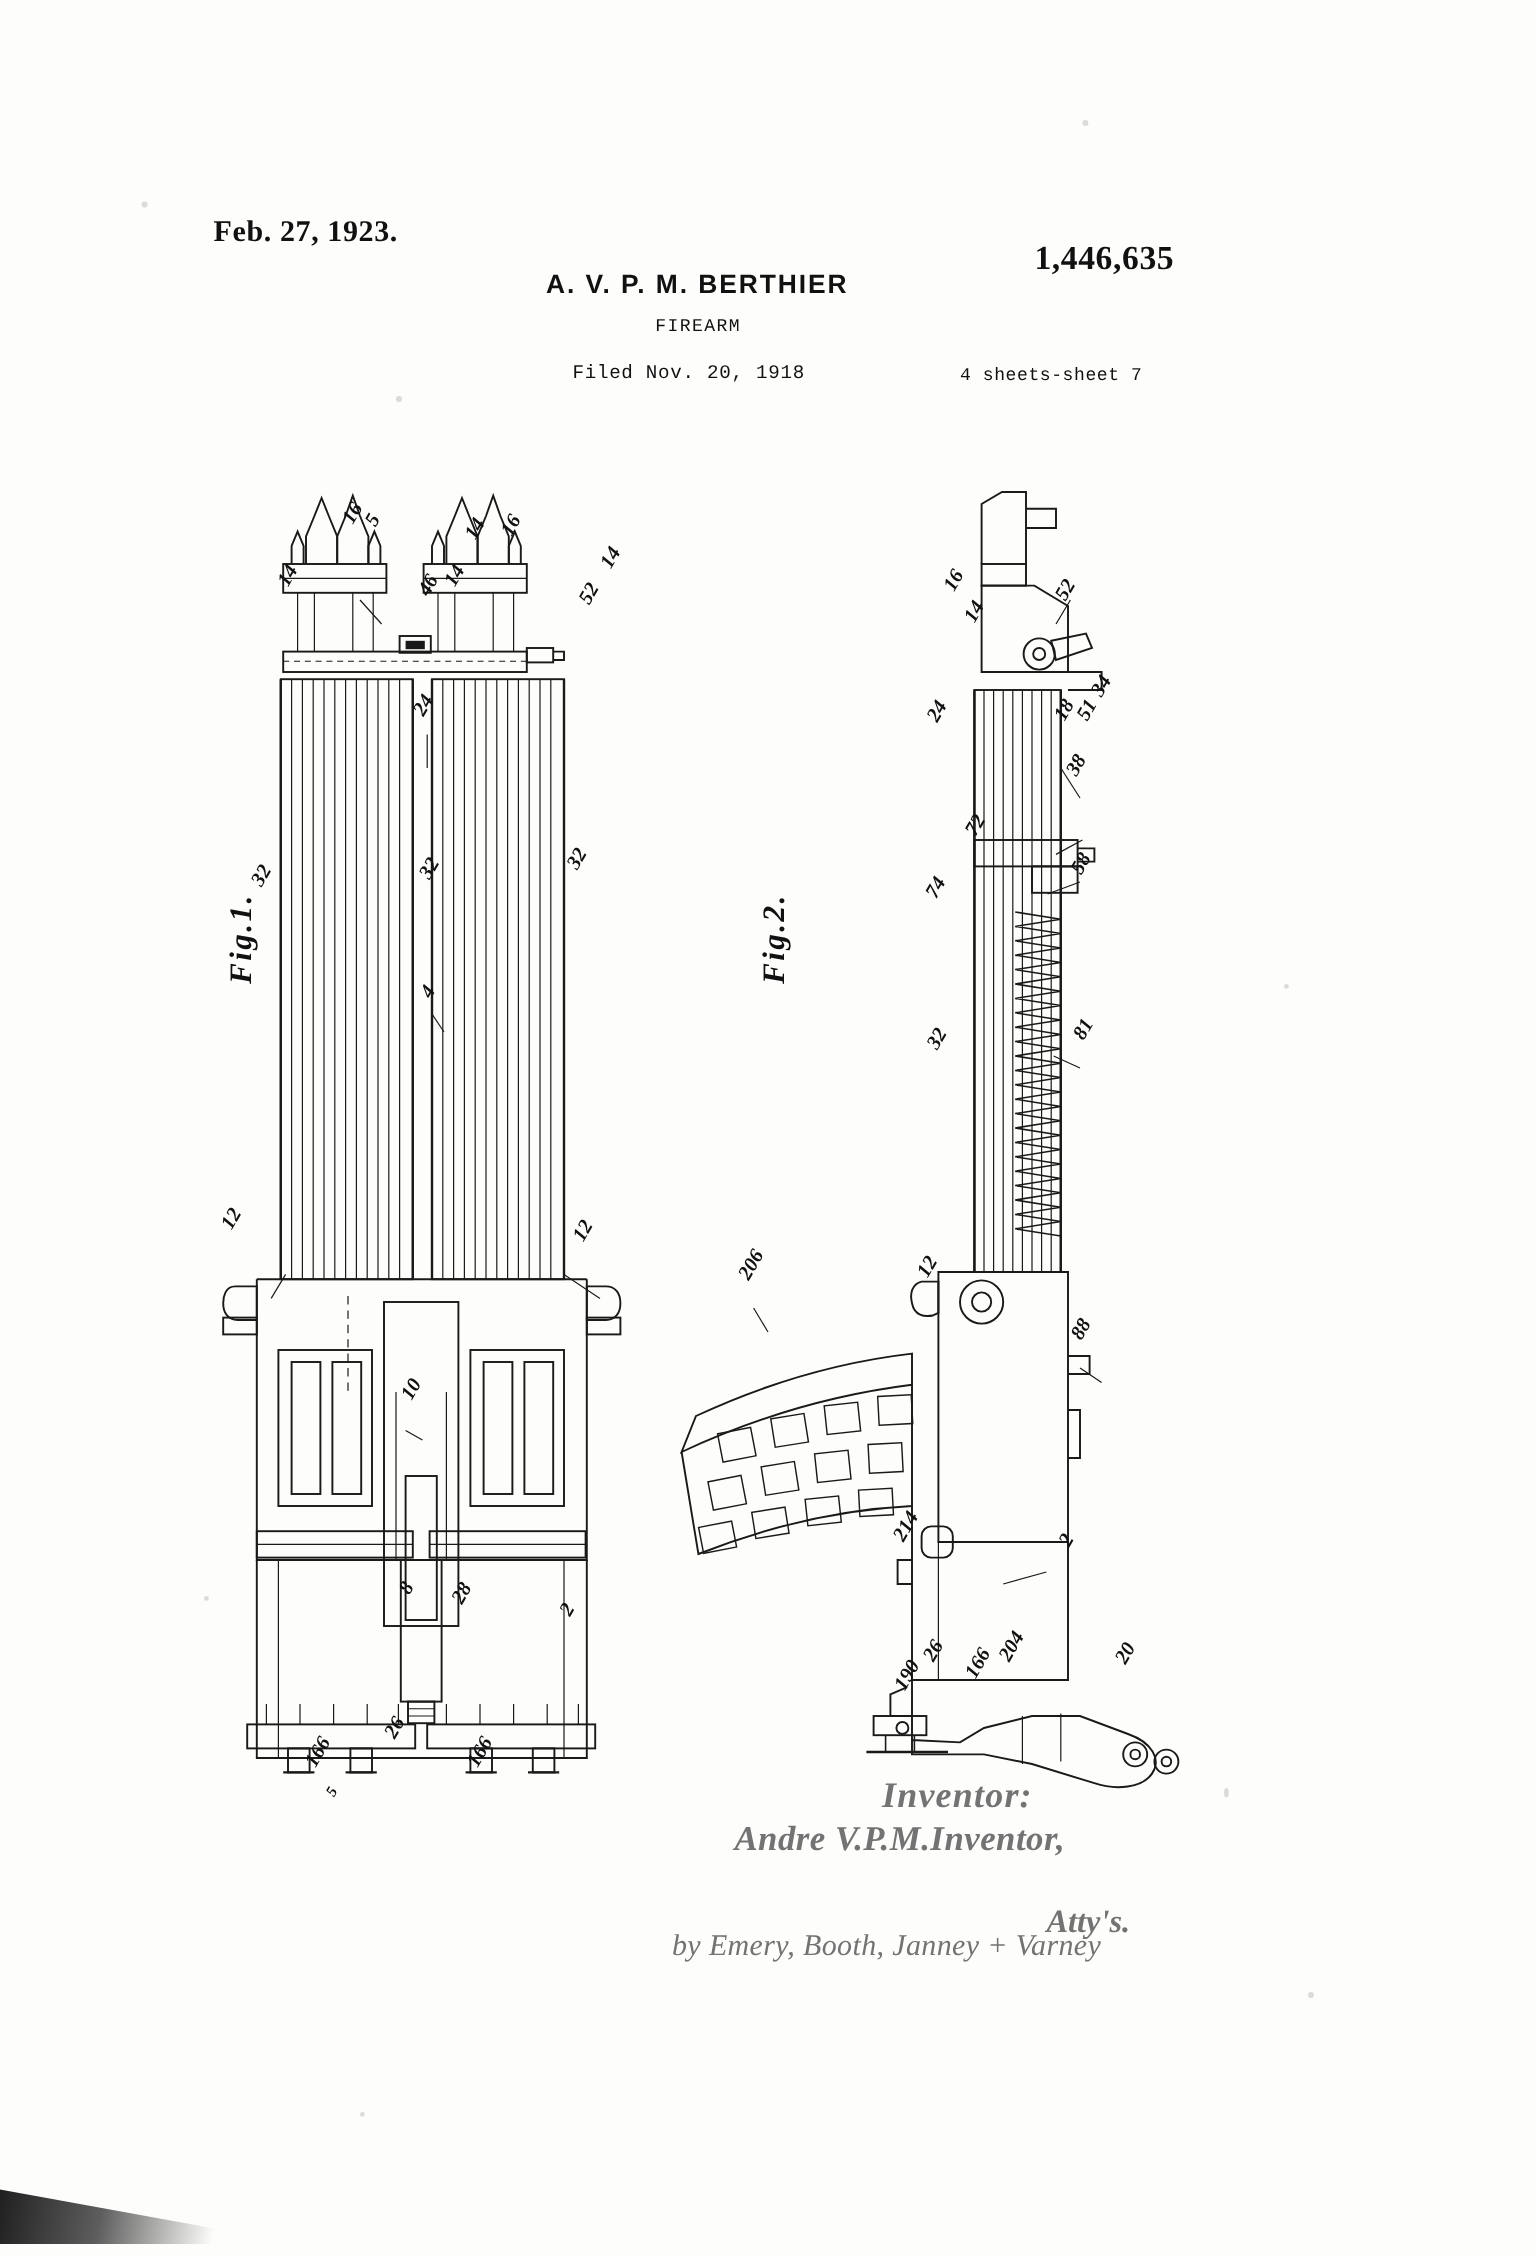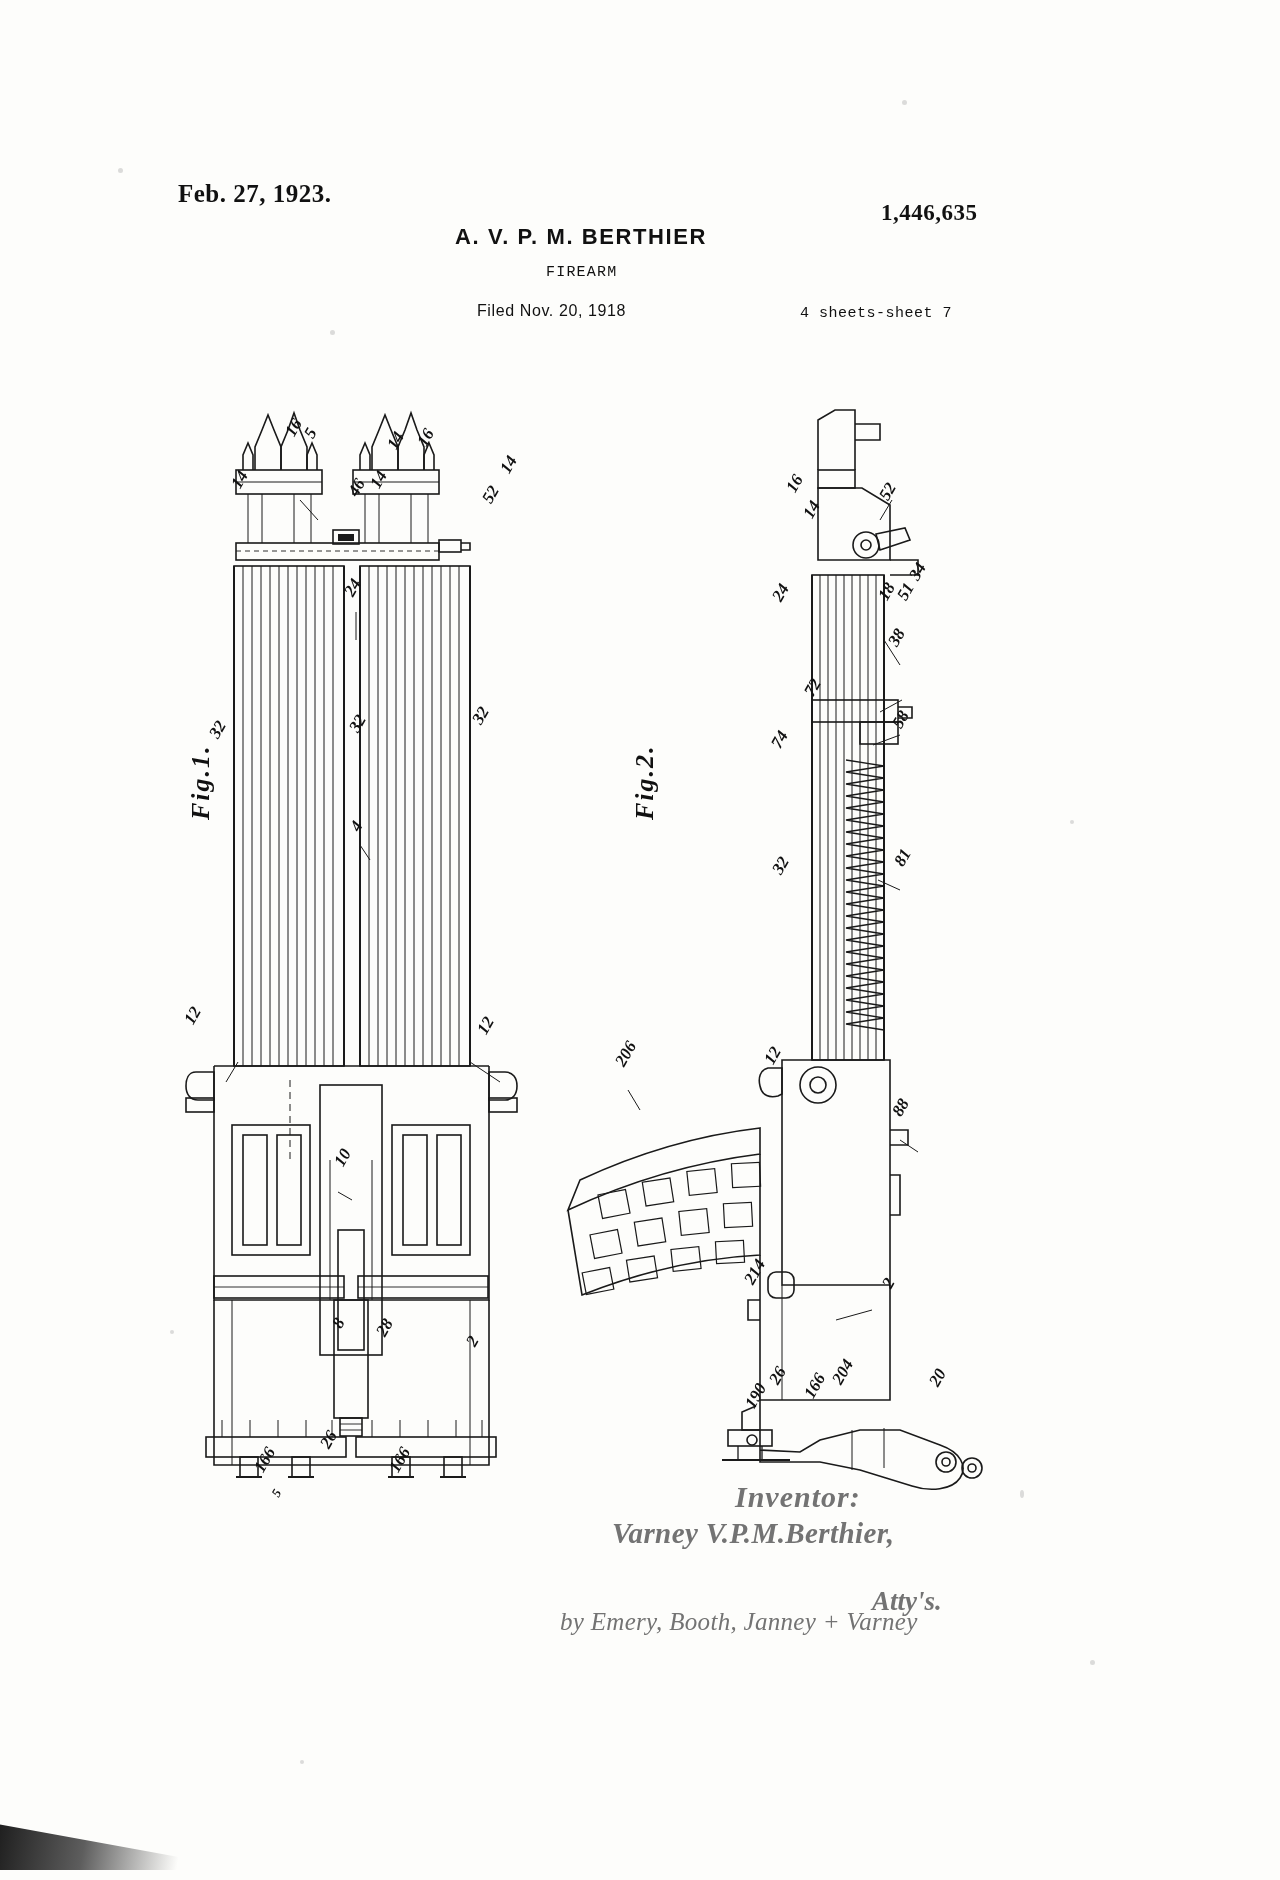--- a/index.html
+++ b/index.html
@@ -30,44 +30,43 @@
     font-family: "Liberation Serif", serif;
     font-size: 25px;
     font-weight: bold;
     letter-spacing: 0.5px;
     text-align: right;
   }
   .hdr-patno {
     position: absolute;
     left: 862px; top: 200px;
     font-family: "Liberation Serif", serif;
-    font-size: 23px;
+    font-size: 28px;
     font-weight: bold;
     letter-spacing: 0.5px;
-    margin-left: 19px;
   }
   .hdr-inventor {
     position: absolute;
     left: 455px; top: 224px;
     font-family: "Liberation Sans", sans-serif;
     font-size: 22px;
     font-weight: bold;
     letter-spacing: 1.6px;
   }
   .hdr-title {
     position: absolute;
     left: 546px; top: 264px;
     font-family: "Liberation Mono", monospace;
     font-size: 15px;
     letter-spacing: 1.2px;
   }
   .hdr-filed {
     position: absolute;
     left: 477px; top: 302px;
-    font-family: Liberation Sans, sans-serif;
+    font-family: Liberation Mono, monospace;
     font-size: 16px;
     letter-spacing: 0.6px;
   }
   .hdr-sheets {
     position: absolute;
     left: 800px; top: 305px;
     font-family: "Liberation Mono", monospace;
     font-size: 15px;
     letter-spacing: 0.5px;
   }
@@ -429,21 +428,21 @@
   <div class="ref" style="left:888px; top:1110px; transform:rotate(-60deg);">88</div>
   <div class="ref" style="left:740px; top:1278px; transform:rotate(-60deg);">214</div>
   <div class="ref" style="left:878px; top:1282px; transform:rotate(-60deg);">2</div>
   <div class="ref" style="left:741px; top:1402px; transform:rotate(-60deg);">190</div>
   <div class="ref" style="left:765px; top:1378px; transform:rotate(-60deg);">26</div>
   <div class="ref" style="left:800px; top:1392px; transform:rotate(-60deg);">166</div>
   <div class="ref" style="left:828px; top:1378px; transform:rotate(-60deg);">204</div>
   <div class="ref" style="left:925px; top:1380px; transform:rotate(-60deg);">20</div>
 
   <div class="sig" id="sig-inventor-word">Inventor:</div>
-  <div class="sig" id="sig-name">Varney V.P.M.Berthier,</div>
+  <div class="sig" id="sig-name">Andre V.P.M.Inventor,</div>
   <div class="sig" id="sig-firm">by Emery, Booth, Janney + Varney</div>
   <div class="sig" id="sig-attys">Atty's.</div>
 
   <div class="smudge-corner"></div>
   <div class="speck" style="left:118px; top:168px; width:5px; height:5px;"></div>
   <div class="speck" style="left:902px; top:100px; width:5px; height:5px;"></div>
   <div class="speck" style="left:330px; top:330px; width:5px; height:5px;"></div>
   <div class="speck" style="left:1020px; top:1490px; width:4px; height:8px;"></div>
   <div class="speck" style="left:1070px; top:820px; width:4px; height:4px;"></div>
   <div class="speck" style="left:170px; top:1330px; width:4px; height:4px;"></div>

